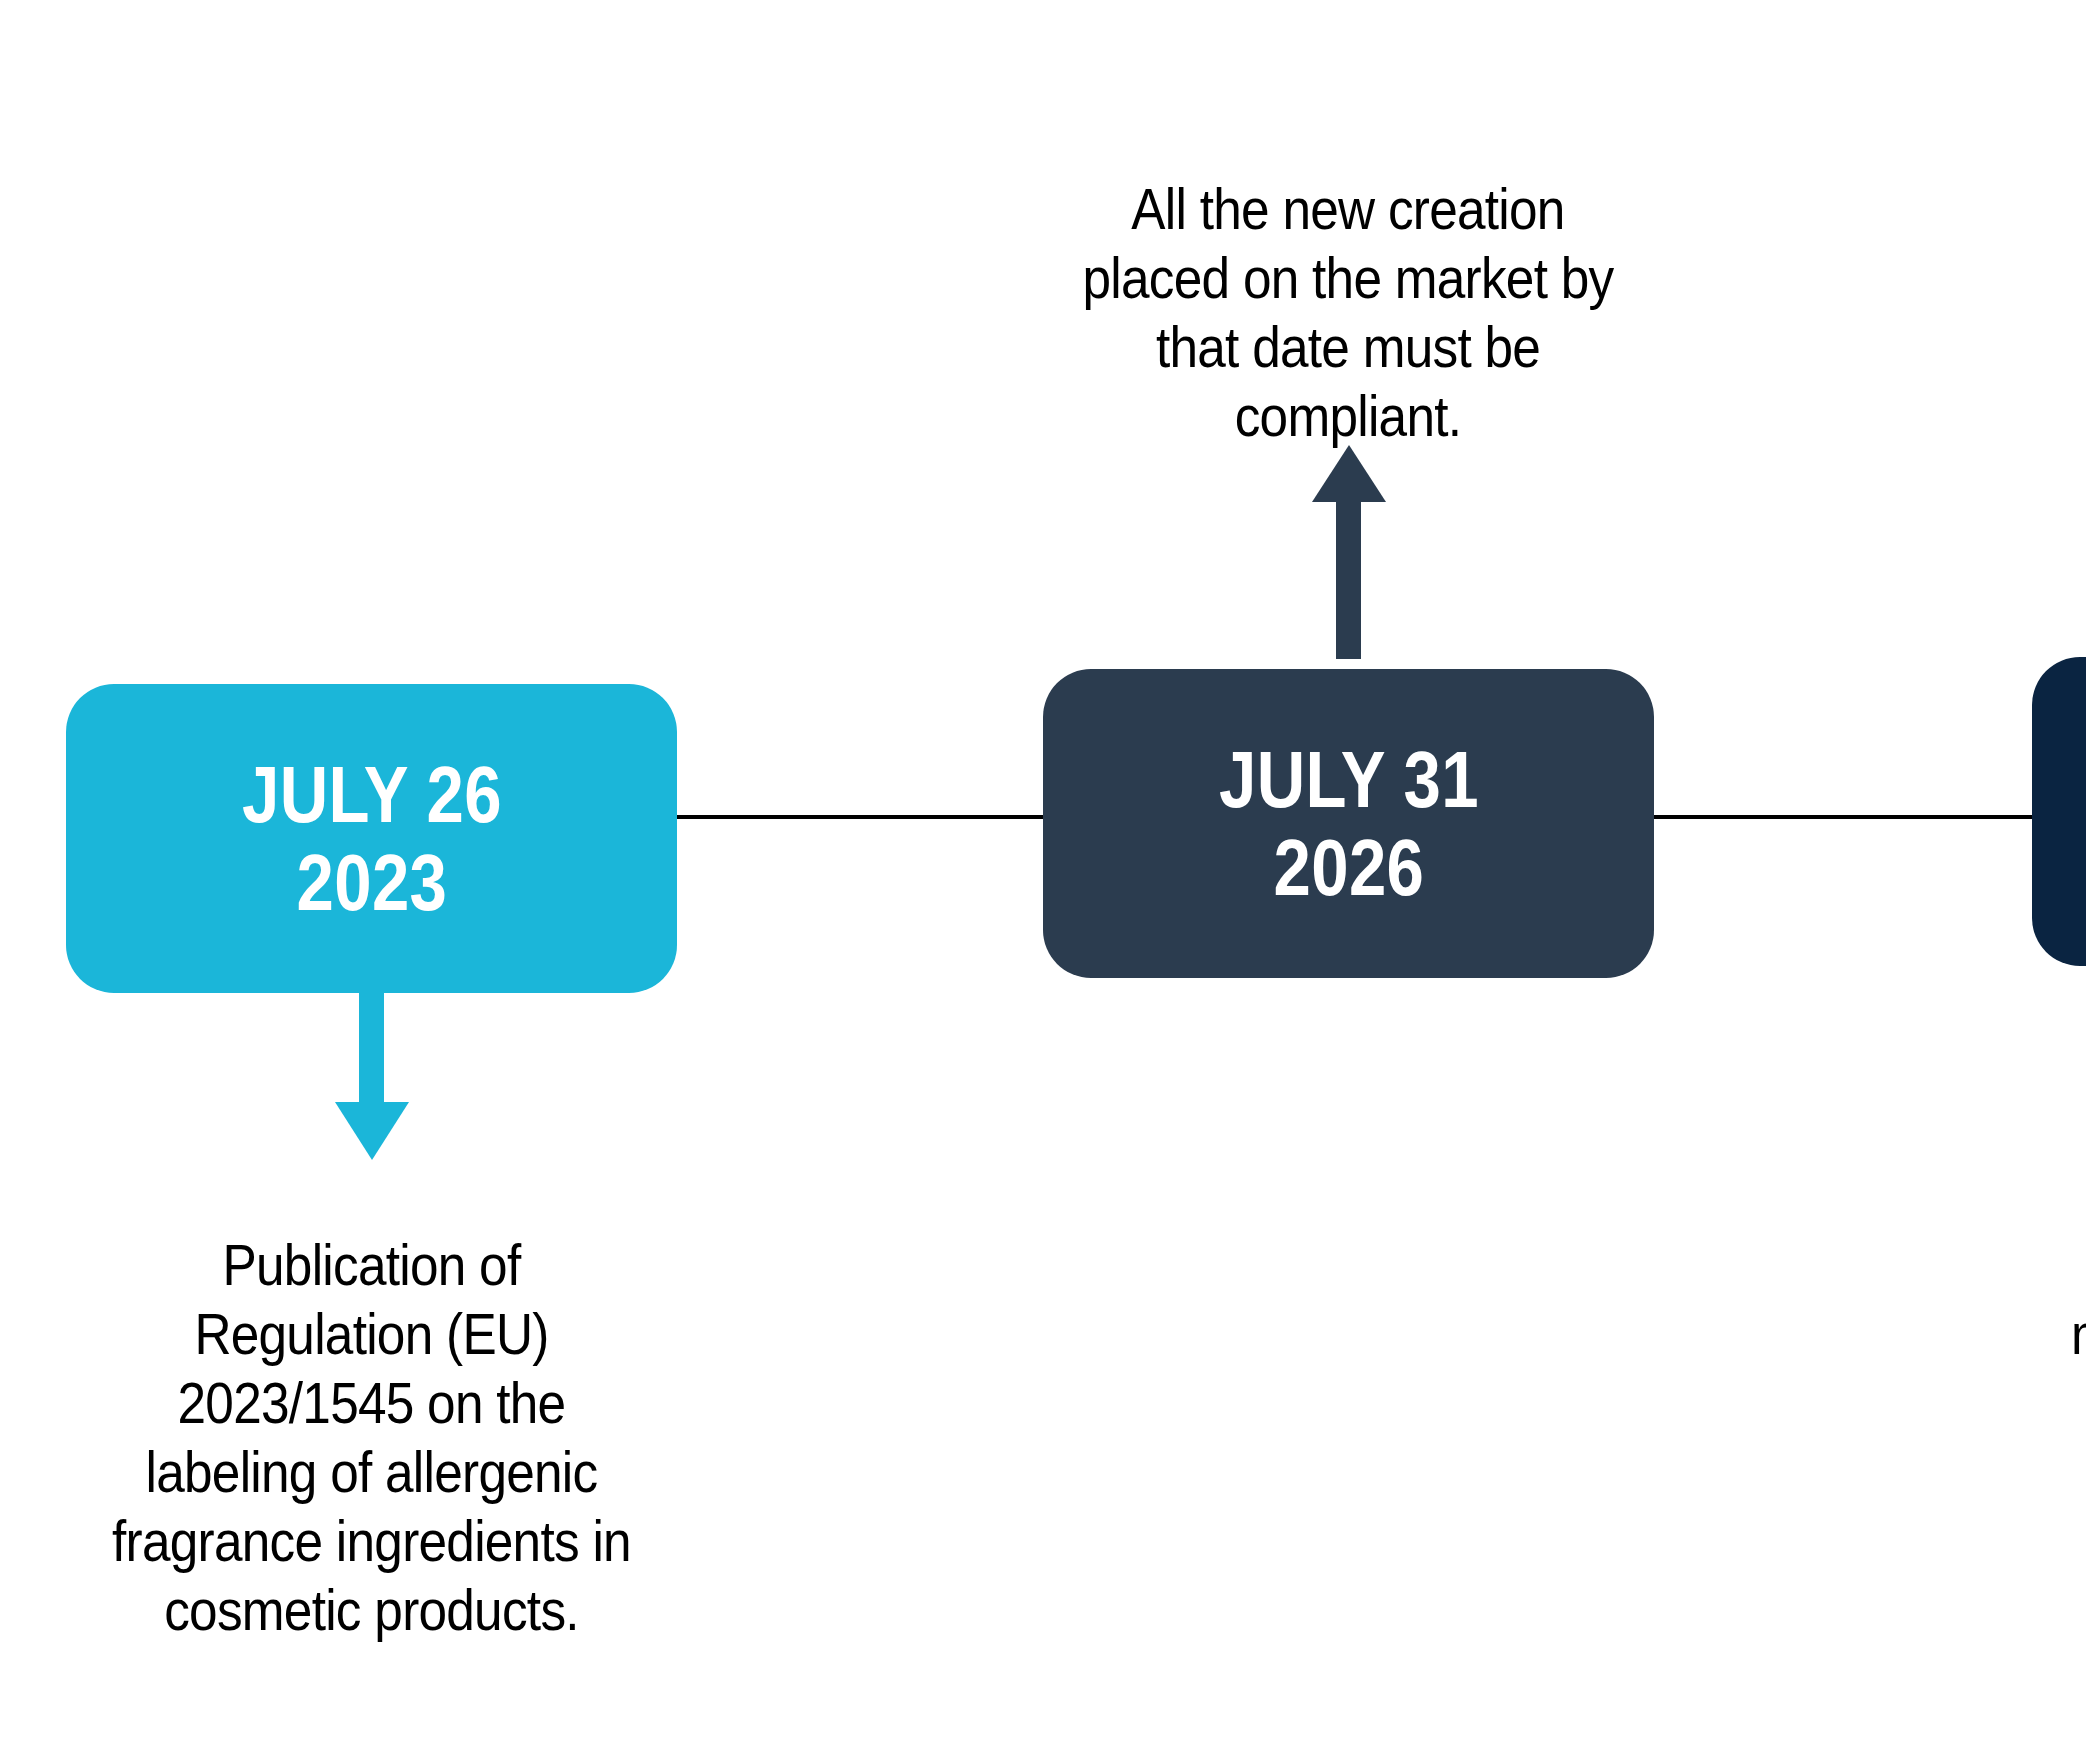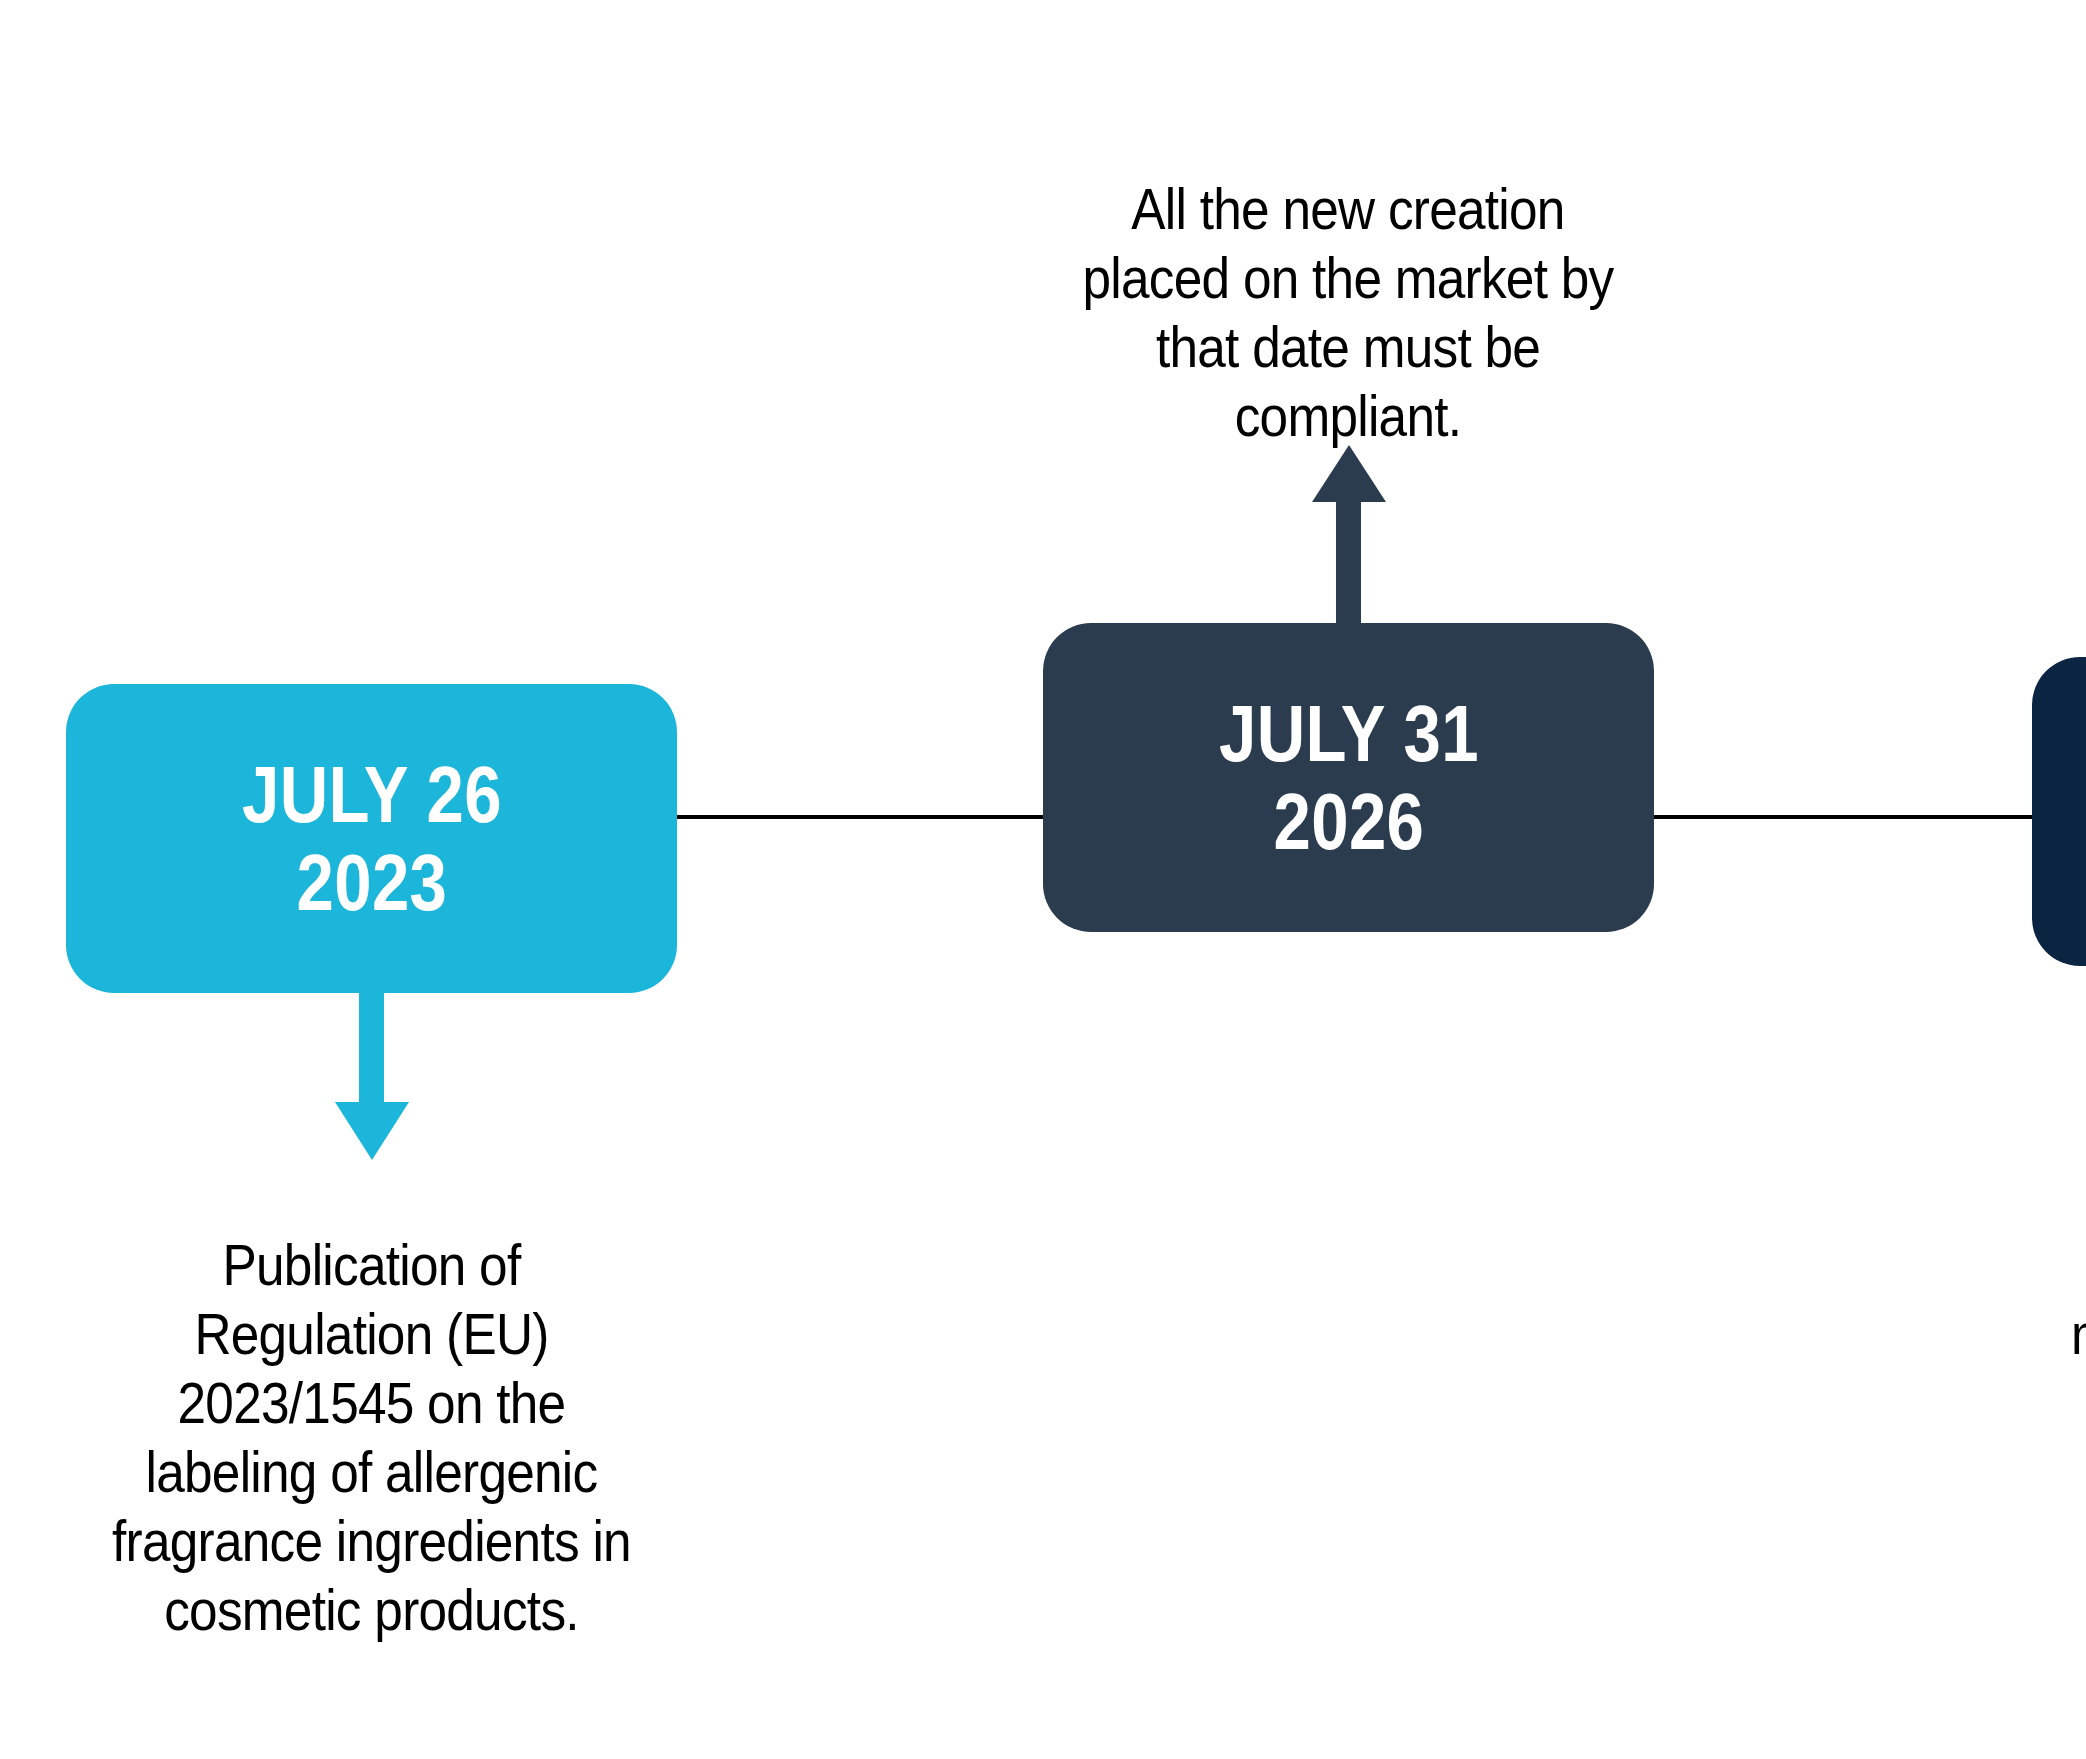--- a/index.html
+++ b/index.html
@@ -95,21 +95,21 @@
     <div class="desc-line">All the new creation</div>
     <div class="desc-line">placed on the market by</div>
     <div class="desc-line">that date must be</div>
     <div class="desc-line">compliant.</div>
   </div>
 
   <div>
     <div class="head head-up" style="left: 1312px; top: 445px; border-bottom-color: rgb(43, 60, 79);"></div>
     <div class="stem" style="left: 1336px; top: 500px; height: 159px; background-color: rgb(43, 60, 79);"></div>
   </div>
-  <div class="box" style="left: 1043px; top: 623px; background-color: rgb(43, 60, 79);">
+  <div class="box" style="left: 1043px; top: 669px; background-color: rgb(43, 60, 79);">
     <div class="date-stack">
       <div>JULY 31</div>
       <div>2026</div>
     </div>
   </div>
 
   <div class="box" style="left: 2032px; top: 657px; background-color: rgb(10, 36, 65);">
     
   </div>
 

